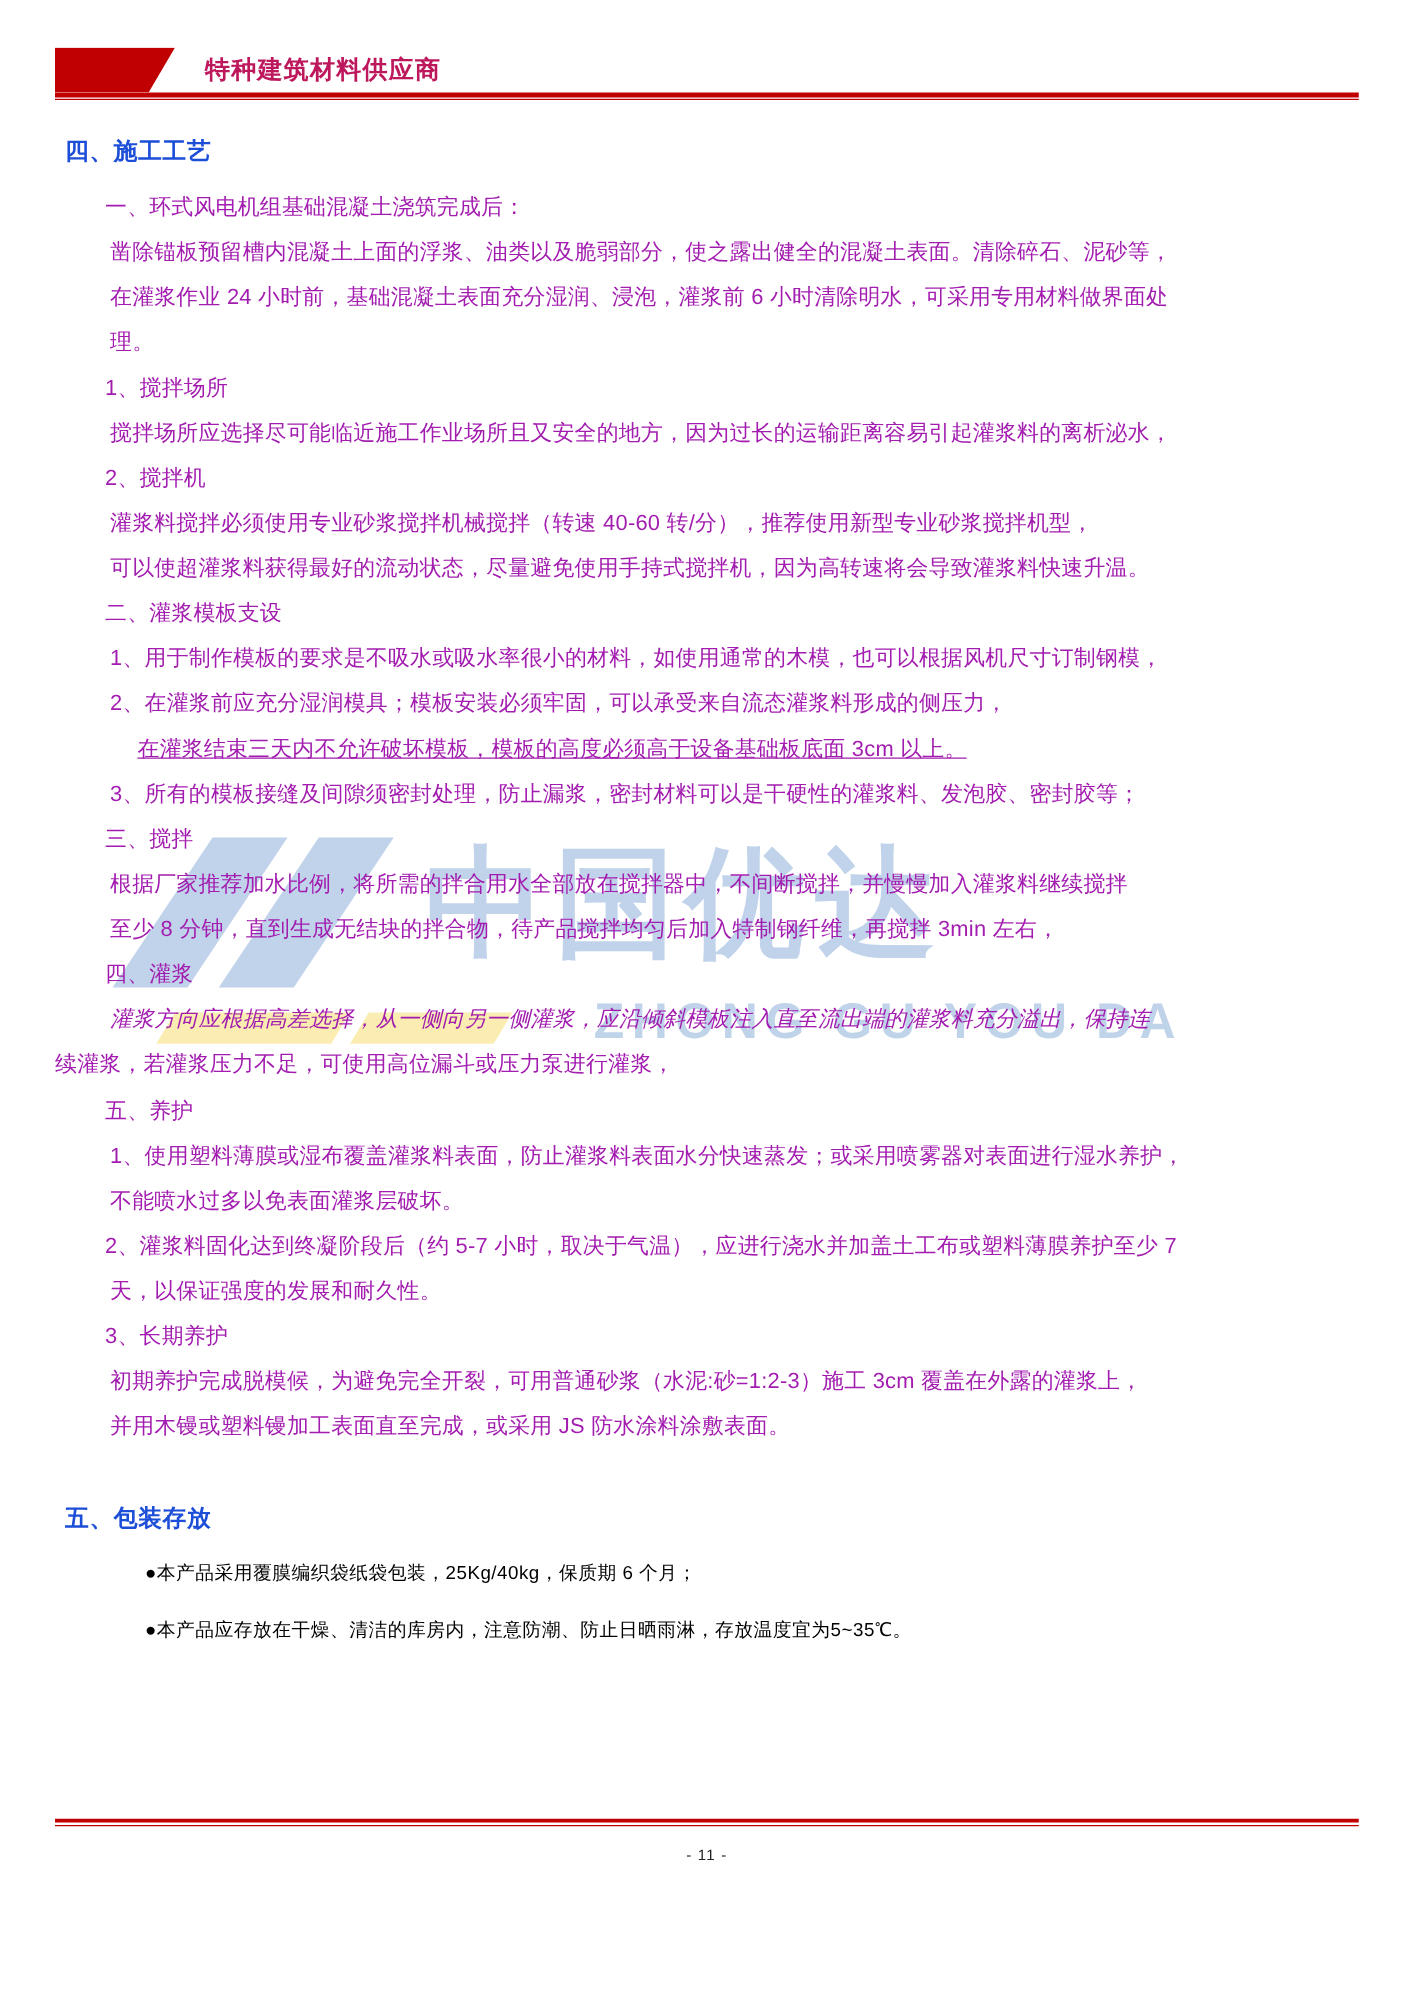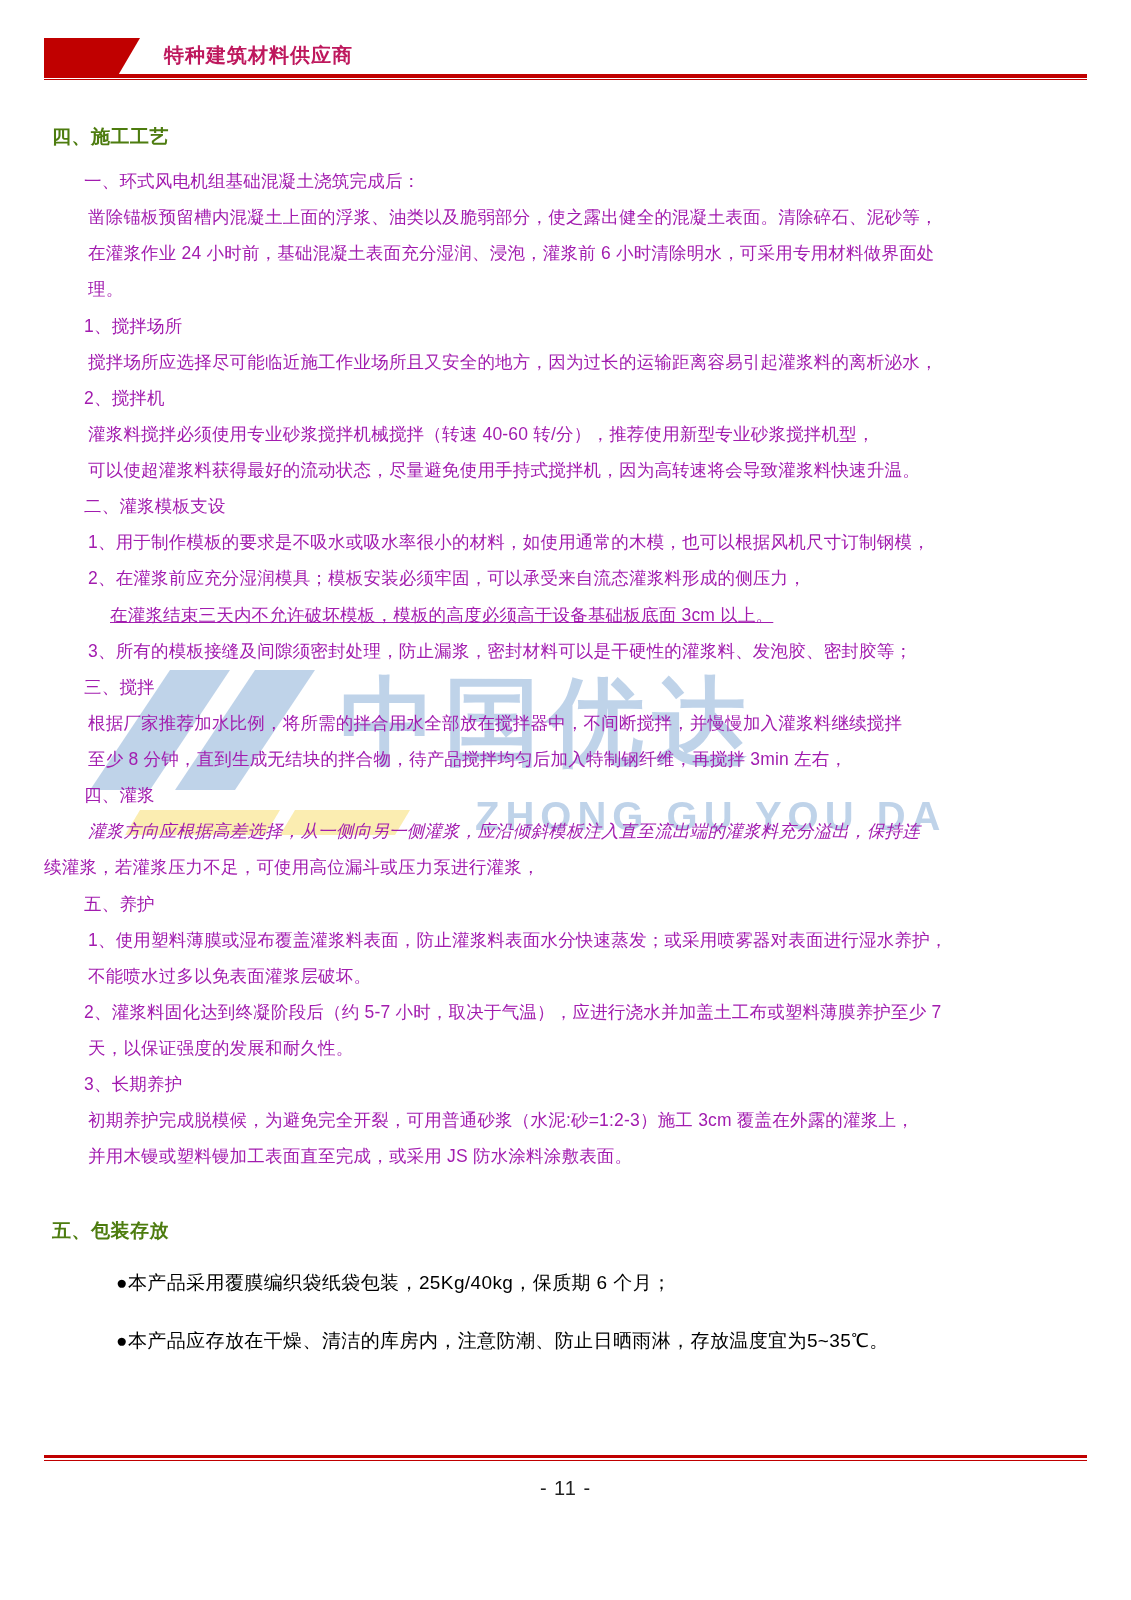--- a/index.html
+++ b/index.html
@@ -64,37 +64,37 @@
   .content {
     position: absolute;
     top: 100px;
     left: 44px;
     width: 1043px;
   }
 
   h2.section-title {
     font-size: 19px;
     font-weight: bold;
-    color: #4d7c0f;
-    margin: 24px 0 14px 8px;
+    color: #1d4ed8;
+    margin: 8px 0 14px 8px;
     letter-spacing: 0.5px;
   }
   .para {
     font-size: 17.5px;
     line-height: 1.95;
     margin: 0 0 2px 0;
     color: #a21caf;
     letter-spacing: 0.2px;
   }
   .indent1 { text-indent: 0; padding-left: 40px; }
   .indent0 { padding-left: 44px; }
   .indent-hang { padding-left: 44px; font-style: italic; }
   .indent-deep { padding-left: 66px; text-decoration: underline; }
   .bullet-line {
-    font-size: 19px;
+    font-size: 15px;
     line-height: 2.1;
     padding-left: 72px;
     letter-spacing: 0.4px;
   }
 
   
   .watermark {
     position: absolute;
     left: 80px;
     top: 660px;
@@ -118,21 +118,21 @@
     background: #c00000;
   }
   .footer-rule-thin {
     width: 1043px;
     height: 1px;
     background: #c00000;
     margin-top: 2px;
   }
   .footer-page {
     text-align: center;
-    font-size: 20px;
+    font-size: 12px;
     margin-top: 16px;
     color: #222;
     letter-spacing: 1px;
   }
 </style>
 </head>
 <body>
 
 <div class="watermark">
   <svg width="860" height="190" viewBox="0 0 860 190" xmlns="http://www.w3.org/2000/svg">

